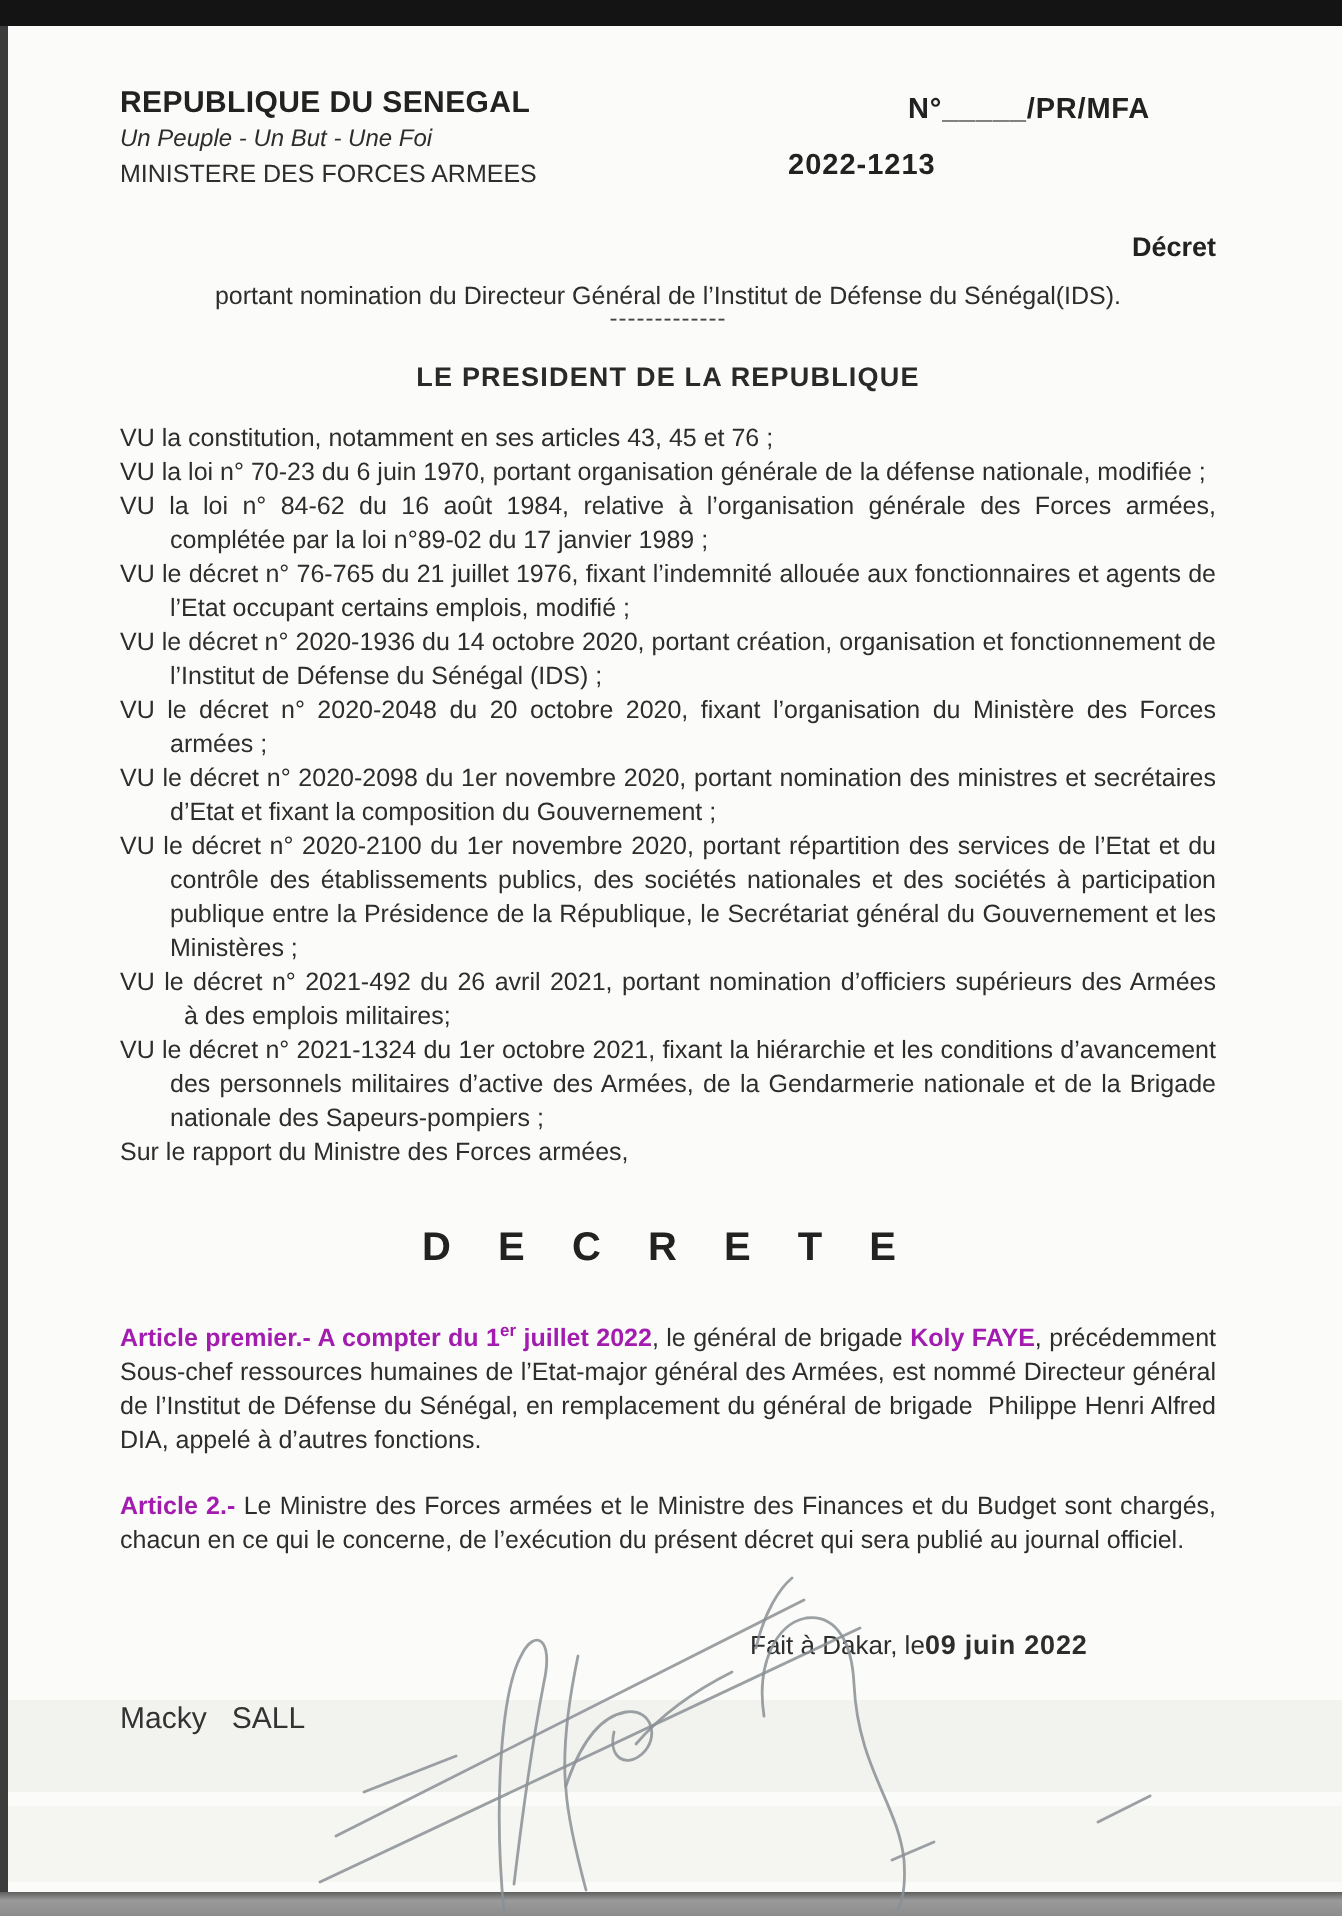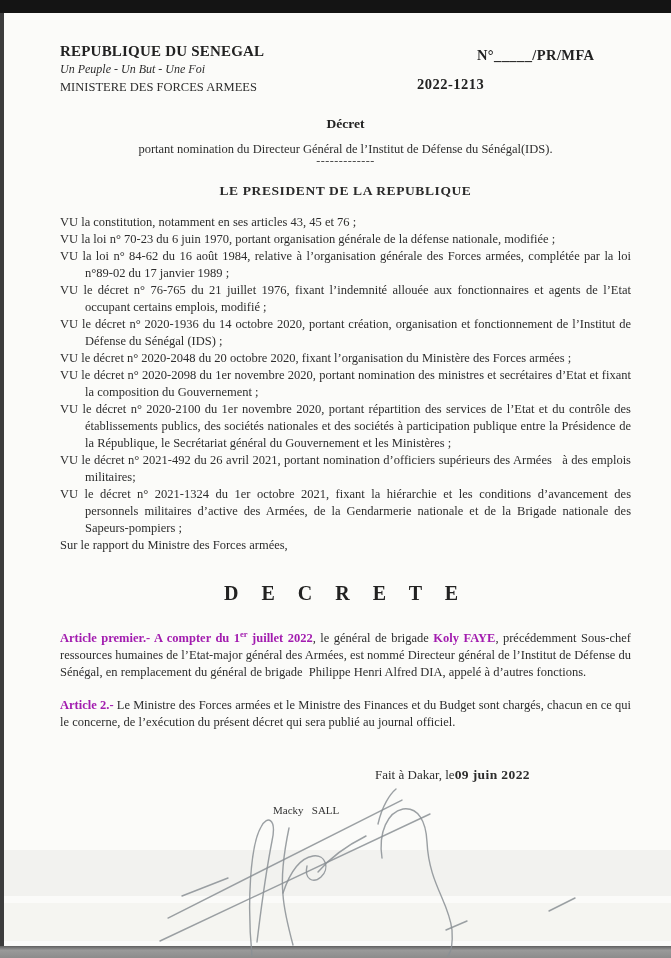--- a/index.html
+++ b/index.html
@@ -14,35 +14,34 @@
   }
   .edge-top { position: absolute; top: 0; left: 0; width: 671px; height: 13px; background: #141414; }
   .edge-left { position: absolute; top: 13px; left: 0; width: 4px; height: 935px; background: #3c3c3c; }
   .edge-bottom { position: absolute; left: 0; bottom: 0; width: 671px; height: 12px;
     background: linear-gradient(#5f5f5f, #9a9a9a 35%, #8c8c8c); }
   .band1 { position: absolute; left: 0; top: 850px; width: 671px; height: 46px; background: #f2f2ef; }
   .band2 { position: absolute; left: 0; top: 903px; width: 671px; height: 38px; background: #f5f5f1; }
 
   .paper {
     position: absolute; top: 13px; left: 4px; right: 0; bottom: 12px;
-    padding: 30px 40px 0 56px;
+    padding: 30px 63px 0 56px;
     color: #2d2d2d;
     box-sizing: border-box;
-    font-family: Liberation Serif, serif;
   }
   .header { display: flex; justify-content: space-between; }
   .h-left { line-height: 17px; }
   .republic { font-weight: bold; font-size: 15px; letter-spacing: 0.2px; color: #222; }
   .motto { font-style: italic; font-size: 12px; margin-top: 1px; }
   .ministry { font-size: 12.5px; margin-top: 1px; }
   .h-right { width: 216px; flex-shrink: 0; }
   .ref-number { font-weight: bold; font-size: 14.5px; padding-left: 62px; letter-spacing: 0.4px; margin-top: 4px; color: #222; }
   .decree-number { font-weight: bold; font-size: 14.5px; margin-top: 12px; padding-left: 2px; letter-spacing: 0.5px; color: #222; }
 
-  .doc-title { text-align: center; font-weight: bold; font-size: 13.5px; margin-top: 20px; color: #222; }
+  .doc-title { text-align: right; font-weight: bold; font-size: 13.5px; margin-top: 20px; color: #222; }
   .doc-subtitle { text-align: center; font-size: 12.5px; margin-top: 10px; }
   .separator { text-align: center; font-size: 12px; line-height: 9px; color: #444; letter-spacing: 0.5px; }
   .authority { text-align: center; font-weight: bold; font-size: 13.5px; letter-spacing: 0.6px; margin-top: 17px; color: #2a2a2a; }
 
   .visas { margin-top: 15px; font-size: 12.5px; line-height: 17px; }
   .visa, .report-line {
     margin: 0; padding-left: 25px; text-indent: -25px;
     text-align: justify;
   }
   .report-line { padding-left: 0; text-indent: 0; margin-top: 0; }
@@ -51,21 +50,21 @@
 
   .article { font-size: 12.5px; line-height: 17px; text-align: justify; margin: 0; }
   .a1 { margin-top: 21px; }
   .a2 { margin-top: 16px; }
   .b { font-weight: bold; color: #a21caf; }
   sup.b { font-size: 8.5px; }
 
   .closing { position: relative; margin-top: 36px; height: 110px; }
   .date-line { font-size: 13px; margin-left: 315px; }
   .date-line .date { font-weight: bold; font-size: 13.5px; margin-left: 0; letter-spacing: 0.4px; }
-  .signatory { font-size: 11px; margin-top: 21px; margin-left: 213px; color: #333; }
+  .signatory { font-size: 15px; margin-top: 21px; color: #333; }
 
   .signature-svg { position: absolute; left: 0; top: 0; width: 671px; height: 958px; pointer-events: none; }
   .signature-svg path { fill: none; stroke: #8a8f94; stroke-width: 1.4; stroke-linecap: round; opacity: 0.85; }
 </style>
 </head>
 <body>
 
 <div class="scan">
   <div class="band1"></div>
   <div class="band2"></div>

